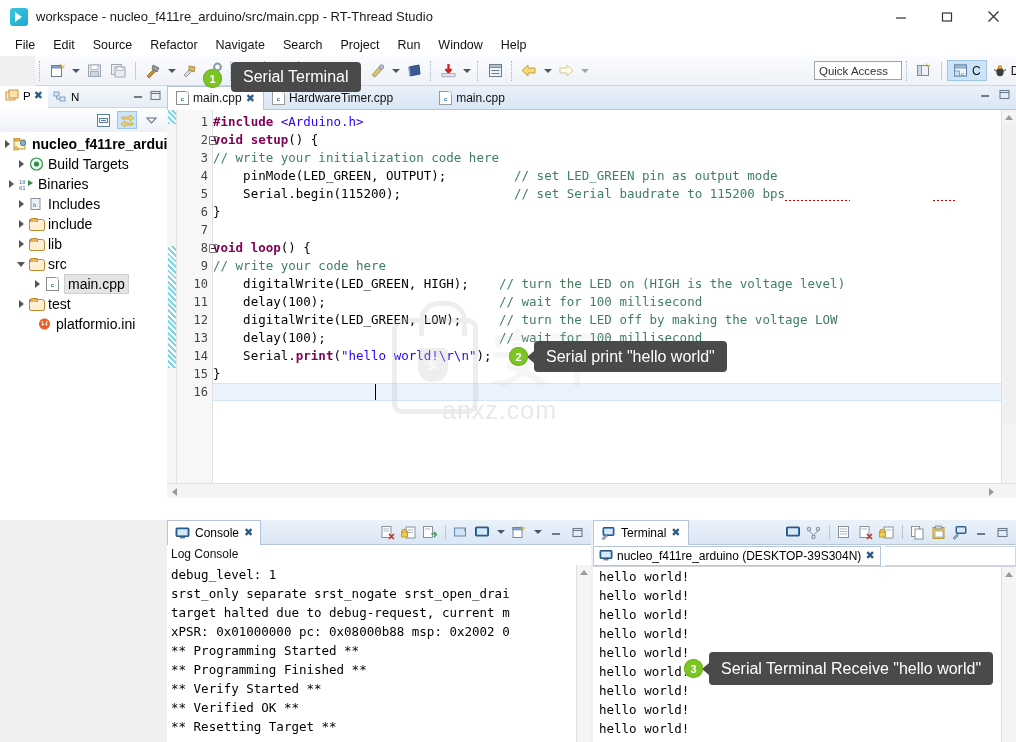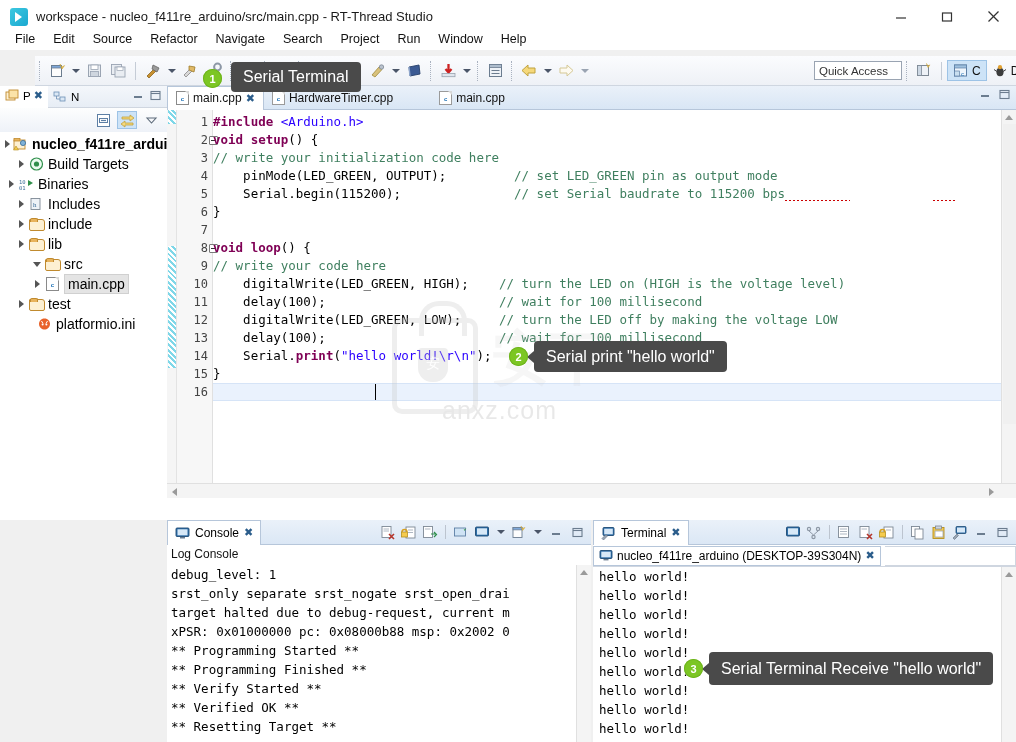--- a/index.html
+++ b/index.html
@@ -41,21 +41,21 @@
   .title-text { font-size: 13px; color: #1a1a1a; white-space: nowrap; }
   .win-buttons { margin-left: auto; display: flex; height: 34px; }
   .win-btn {
     width: 46px; height: 34px; display: flex; align-items: center; justify-content: center;
     color: #333; font-size: 13px;
   }
   .win-btn svg { display: block; }
 
   
   .menubar {
-    position: absolute; top: 28px; left: 0; width: 1016px; height: 22px;
+    position: absolute; top: 34px; left: 0; width: 1016px; height: 22px;
     background: #ffffff;
     display: flex; align-items: center; padding-left: 6px;
   }
   .menu-item {
     padding: 2px 9px; font-size: 12.5px; color: #111; white-space: nowrap;
   }
 
   
   .toolbar {
     position: absolute; top: 56px; left: 0; width: 1016px; height: 30px;
@@ -611,21 +611,21 @@
       </div>
 
       <div class="tree-row" style="padding-left:14px;">
         <span class="tw col"></span>
         <span class="ticon">
             <span class="ic-folder"></span>
           </span>
         <span class="tlabel">lib</span>
       </div>
 
-      <div class="tree-row" style="padding-left:30px;">
+      <div class="tree-row" style="padding-left:14px;">
         <span class="tw exp"></span>
         <span class="ticon">
             <span class="ic-folder"></span>
           </span>
         <span class="tlabel">src</span>
       </div>
 
       <div class="tree-row selected" style="padding-left:30px;">
         <span class="tw col"></span>
         <span class="ticon">

